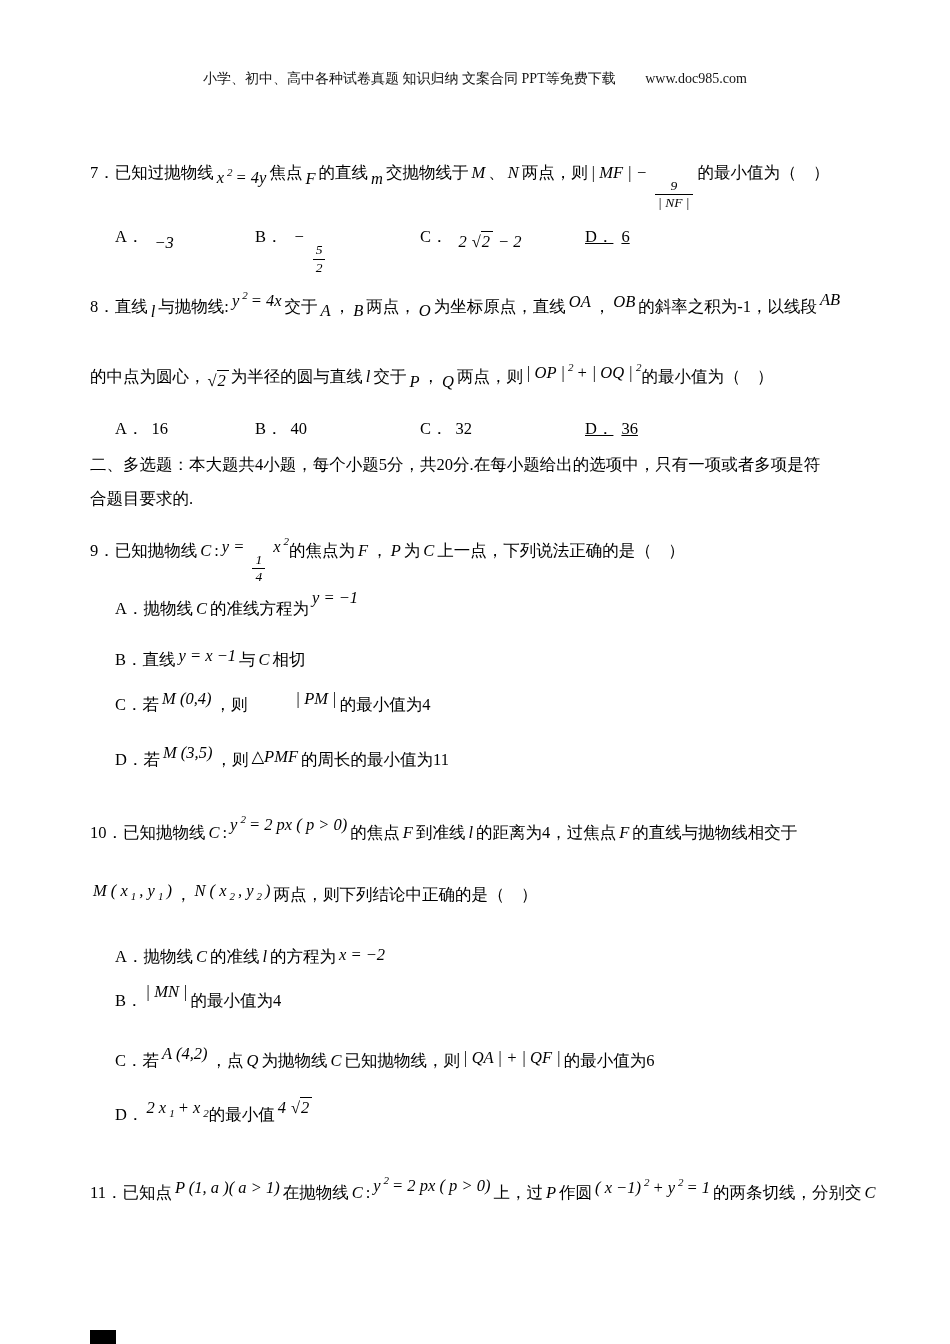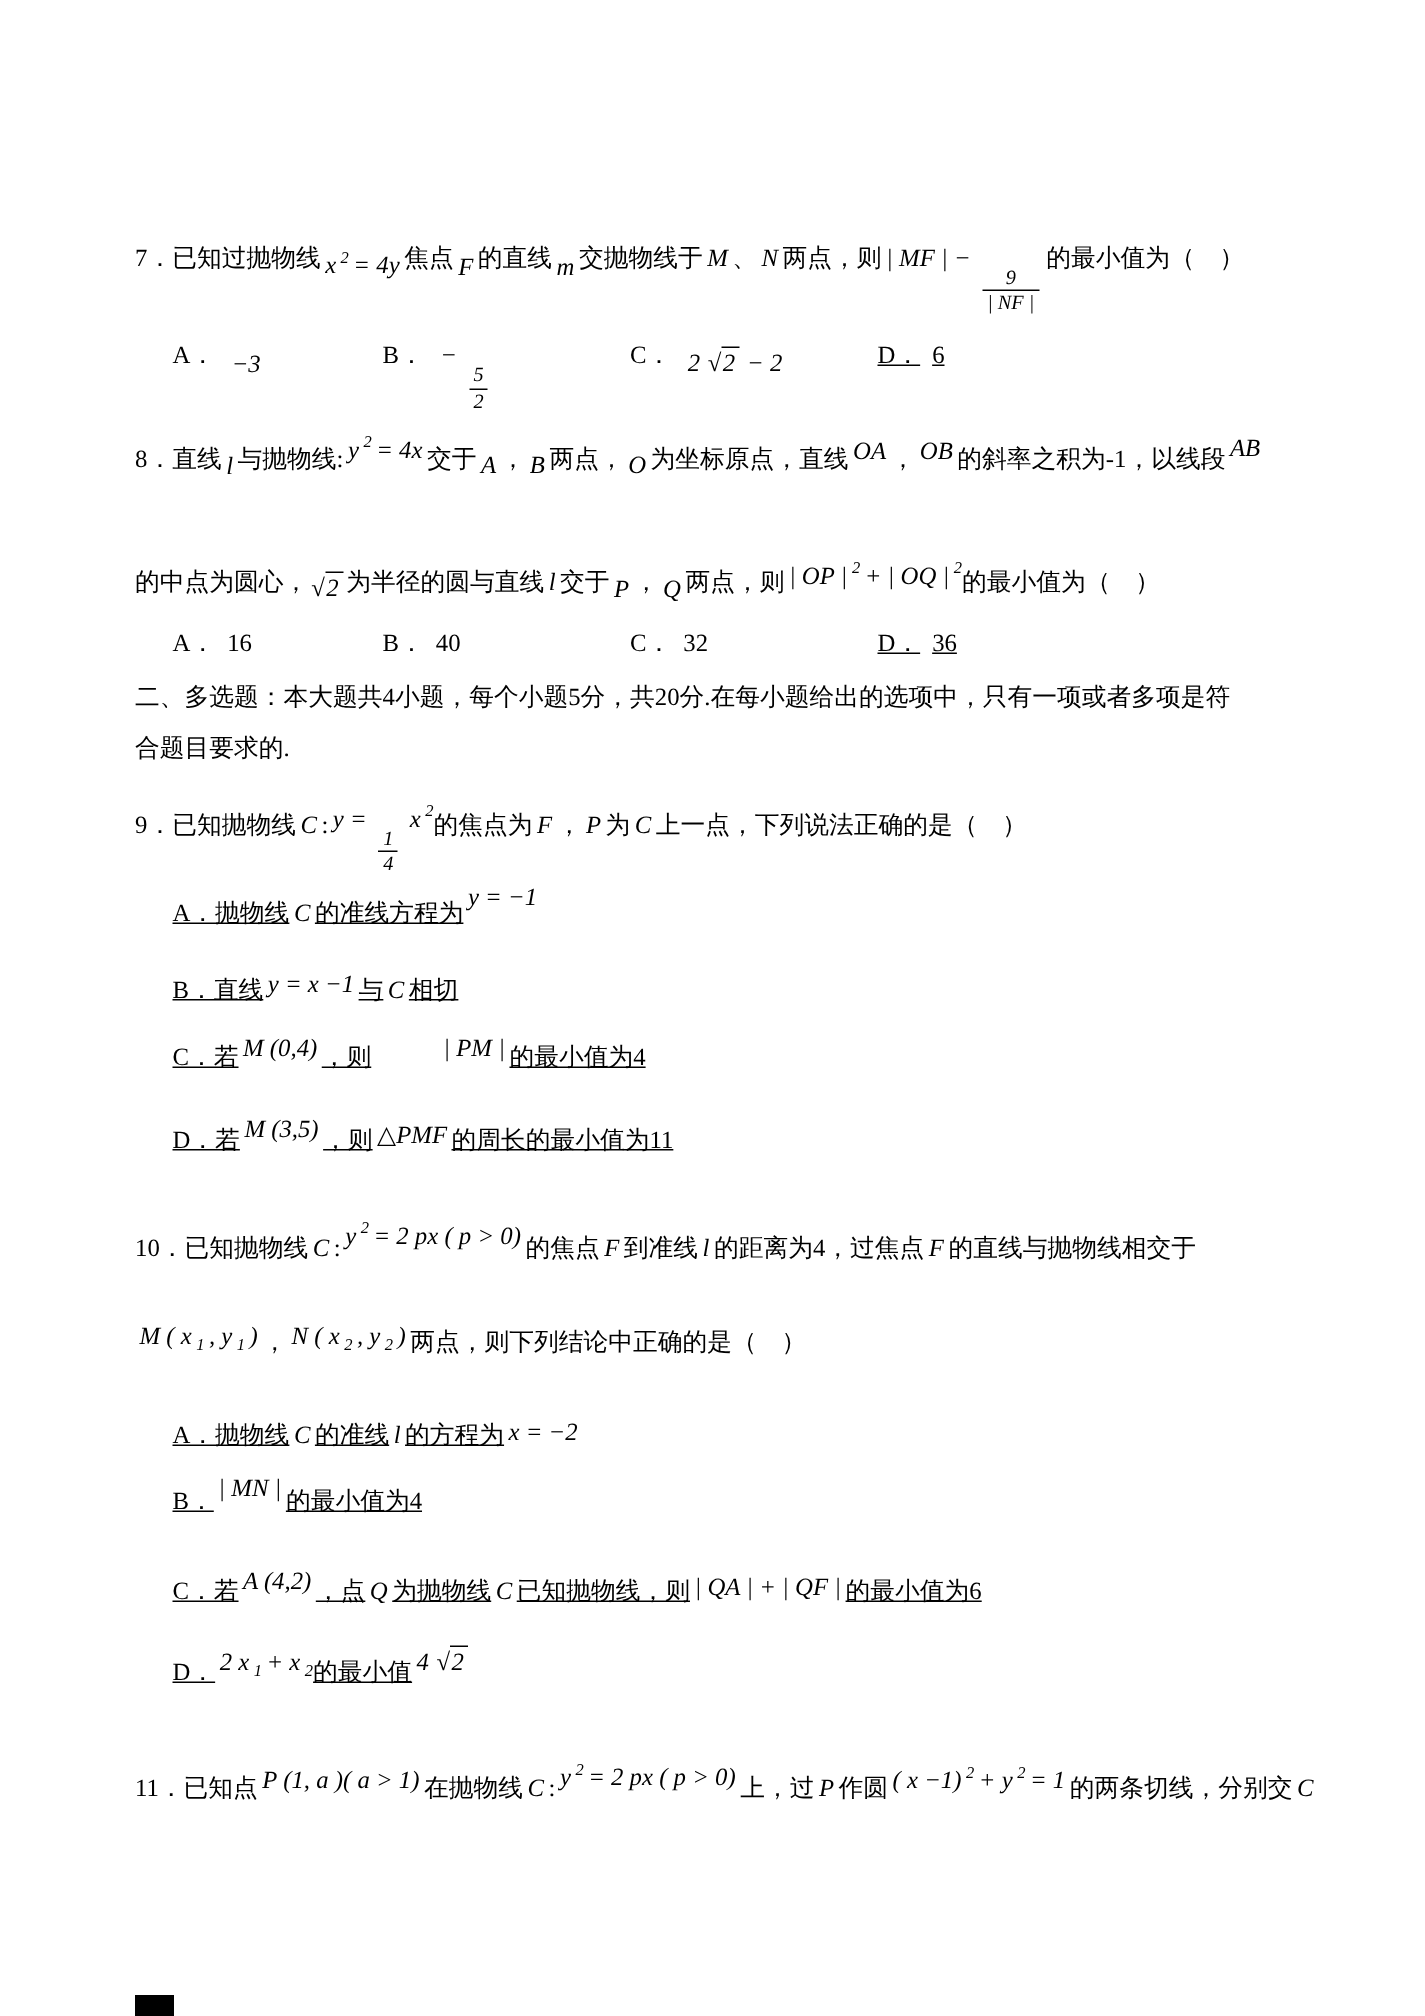--- a/index.html
+++ b/index.html
@@ -6,21 +6,21 @@
   .page{position:relative;width:950px;height:1344px;background:#ffffff;color:#000;
         font-family:"Liberation Serif","DejaVu Serif",serif;overflow:hidden;}
   .header{position:absolute;top:70px;left:0;right:0;text-align:center;font-size:14px;color:#141414;}
   .header .hdr-url{margin-left:26px;}
   .body{position:absolute;left:90px;top:0;width:778px;}
   .blk{position:absolute;left:0;white-space:nowrap;font-size:16.5px;line-height:30px;}
   
   #blk-q7-stem{top:152px}
   #blk-q7-opts{top:222px}
   #blk-q8-l1{top:286px}
-  #blk-q8-l2{top:368px}
+  #blk-q8-l2{top:356px}
   #blk-q8-opts{top:414px}
   #blk-sec-l1{top:450px}
   #blk-sec-l2{top:484px}
   #blk-q9-stem{top:530px}
   #blk-q9-a{top:594px}
   #blk-q9-b{top:645px}
   #blk-q9-c{top:690px}
   #blk-q9-d{top:745px}
   #blk-q10-l1{top:812px}
   #blk-q10-l2{top:880px}
@@ -28,40 +28,44 @@
   #blk-q10-b{top:986px}
   #blk-q10-c{top:1046px}
   #blk-q10-d{top:1100px}
   #blk-q11{top:1172px}
   
   .opts{display:flex;align-items:baseline;padding-left:25px;}
   .opts .col{display:inline-block;width:165px;}
   .opts .col:first-child{width:140px;font-family:Liberation Serif, serif;}
   .opts .col:last-child{width:auto;text-decoration:underline;}
   .opt-label{margin-right:8px;}
-  .indent{padding-left:25px;text-decoration:underline;}
+  .indent{padding-left:25px;}
   
   .m{font-style:italic;display:inline-block;margin:0 3px;position:relative;}
   .txt{position:relative;}
   .sup{vertical-align:super;font-size:11px;font-style:italic;position:relative;display:inline-block;}
   .sub{vertical-align:sub;font-size:11px;font-style:italic;position:relative;display:inline-block;}
   .frac{display:inline-flex;flex-direction:column;align-items:center;text-align:center;
         font-size:13.5px;font-style:italic;line-height:1.25;vertical-align:-12px;margin:0 5px;position:relative;}
   .frac .num{padding:0 3px;}
   .frac .den{border-top:1px solid #000;padding:0 3px;}
   .sqrt{display:inline-block;position:relative;margin:0 2px;}
   .sqrt .sign{font-style:normal;}
   .sqrt .radicand{border-top:1.2px solid #000;font-style:italic;padding:0 3px 0 1px;}
   .corner-mark{position:absolute;left:90px;bottom:0;width:26px;height:14px;background:#000;}
 </style>
 </head>
 <body>
 
 <div class="page">
 
+  <div class="header">
+    <span class="hdr-text">小学、初中、高中各种试卷真题 知识归纳 文案合同 PPT等免费下载</span>
+    <span class="hdr-url">www.doc985.com</span>
+  </div>
 
   <div class="body">
     <div class="blk" id="blk-q7-stem"><span class="txt">7．已知过抛物线</span><span class="m" style="position: relative; top: 5px;">x</span><span class="sup" style="position: relative; top: 5px;">2</span><span class="m" style="position: relative; top: 5px;">= 4y</span><span class="txt">焦点</span><span class="m" style="position: relative; top: 6px;">F</span><span class="txt">的直线</span><span class="m" style="position: relative; top: 6px;">m</span><span class="txt">交抛物线于</span><span class="m">M</span><span class="txt">、</span><span class="m">N</span><span class="txt">两点，则</span><span class="m">| MF | −</span><span class="frac">
           <span class="num">9</span>
           <span class="den">| NF |</span>
         </span><span class="txt">的最小值为（　）</span></div>
     <div class="blk opts" id="blk-q7-opts">
         <span class="col"><span class="opt-label">A．</span><span class="m" style="position: relative; top: 6px;">−3</span></span>
         <span class="col"><span class="opt-label">B．</span><span class="m">−</span><span class="frac">
             <span class="num">5</span>

